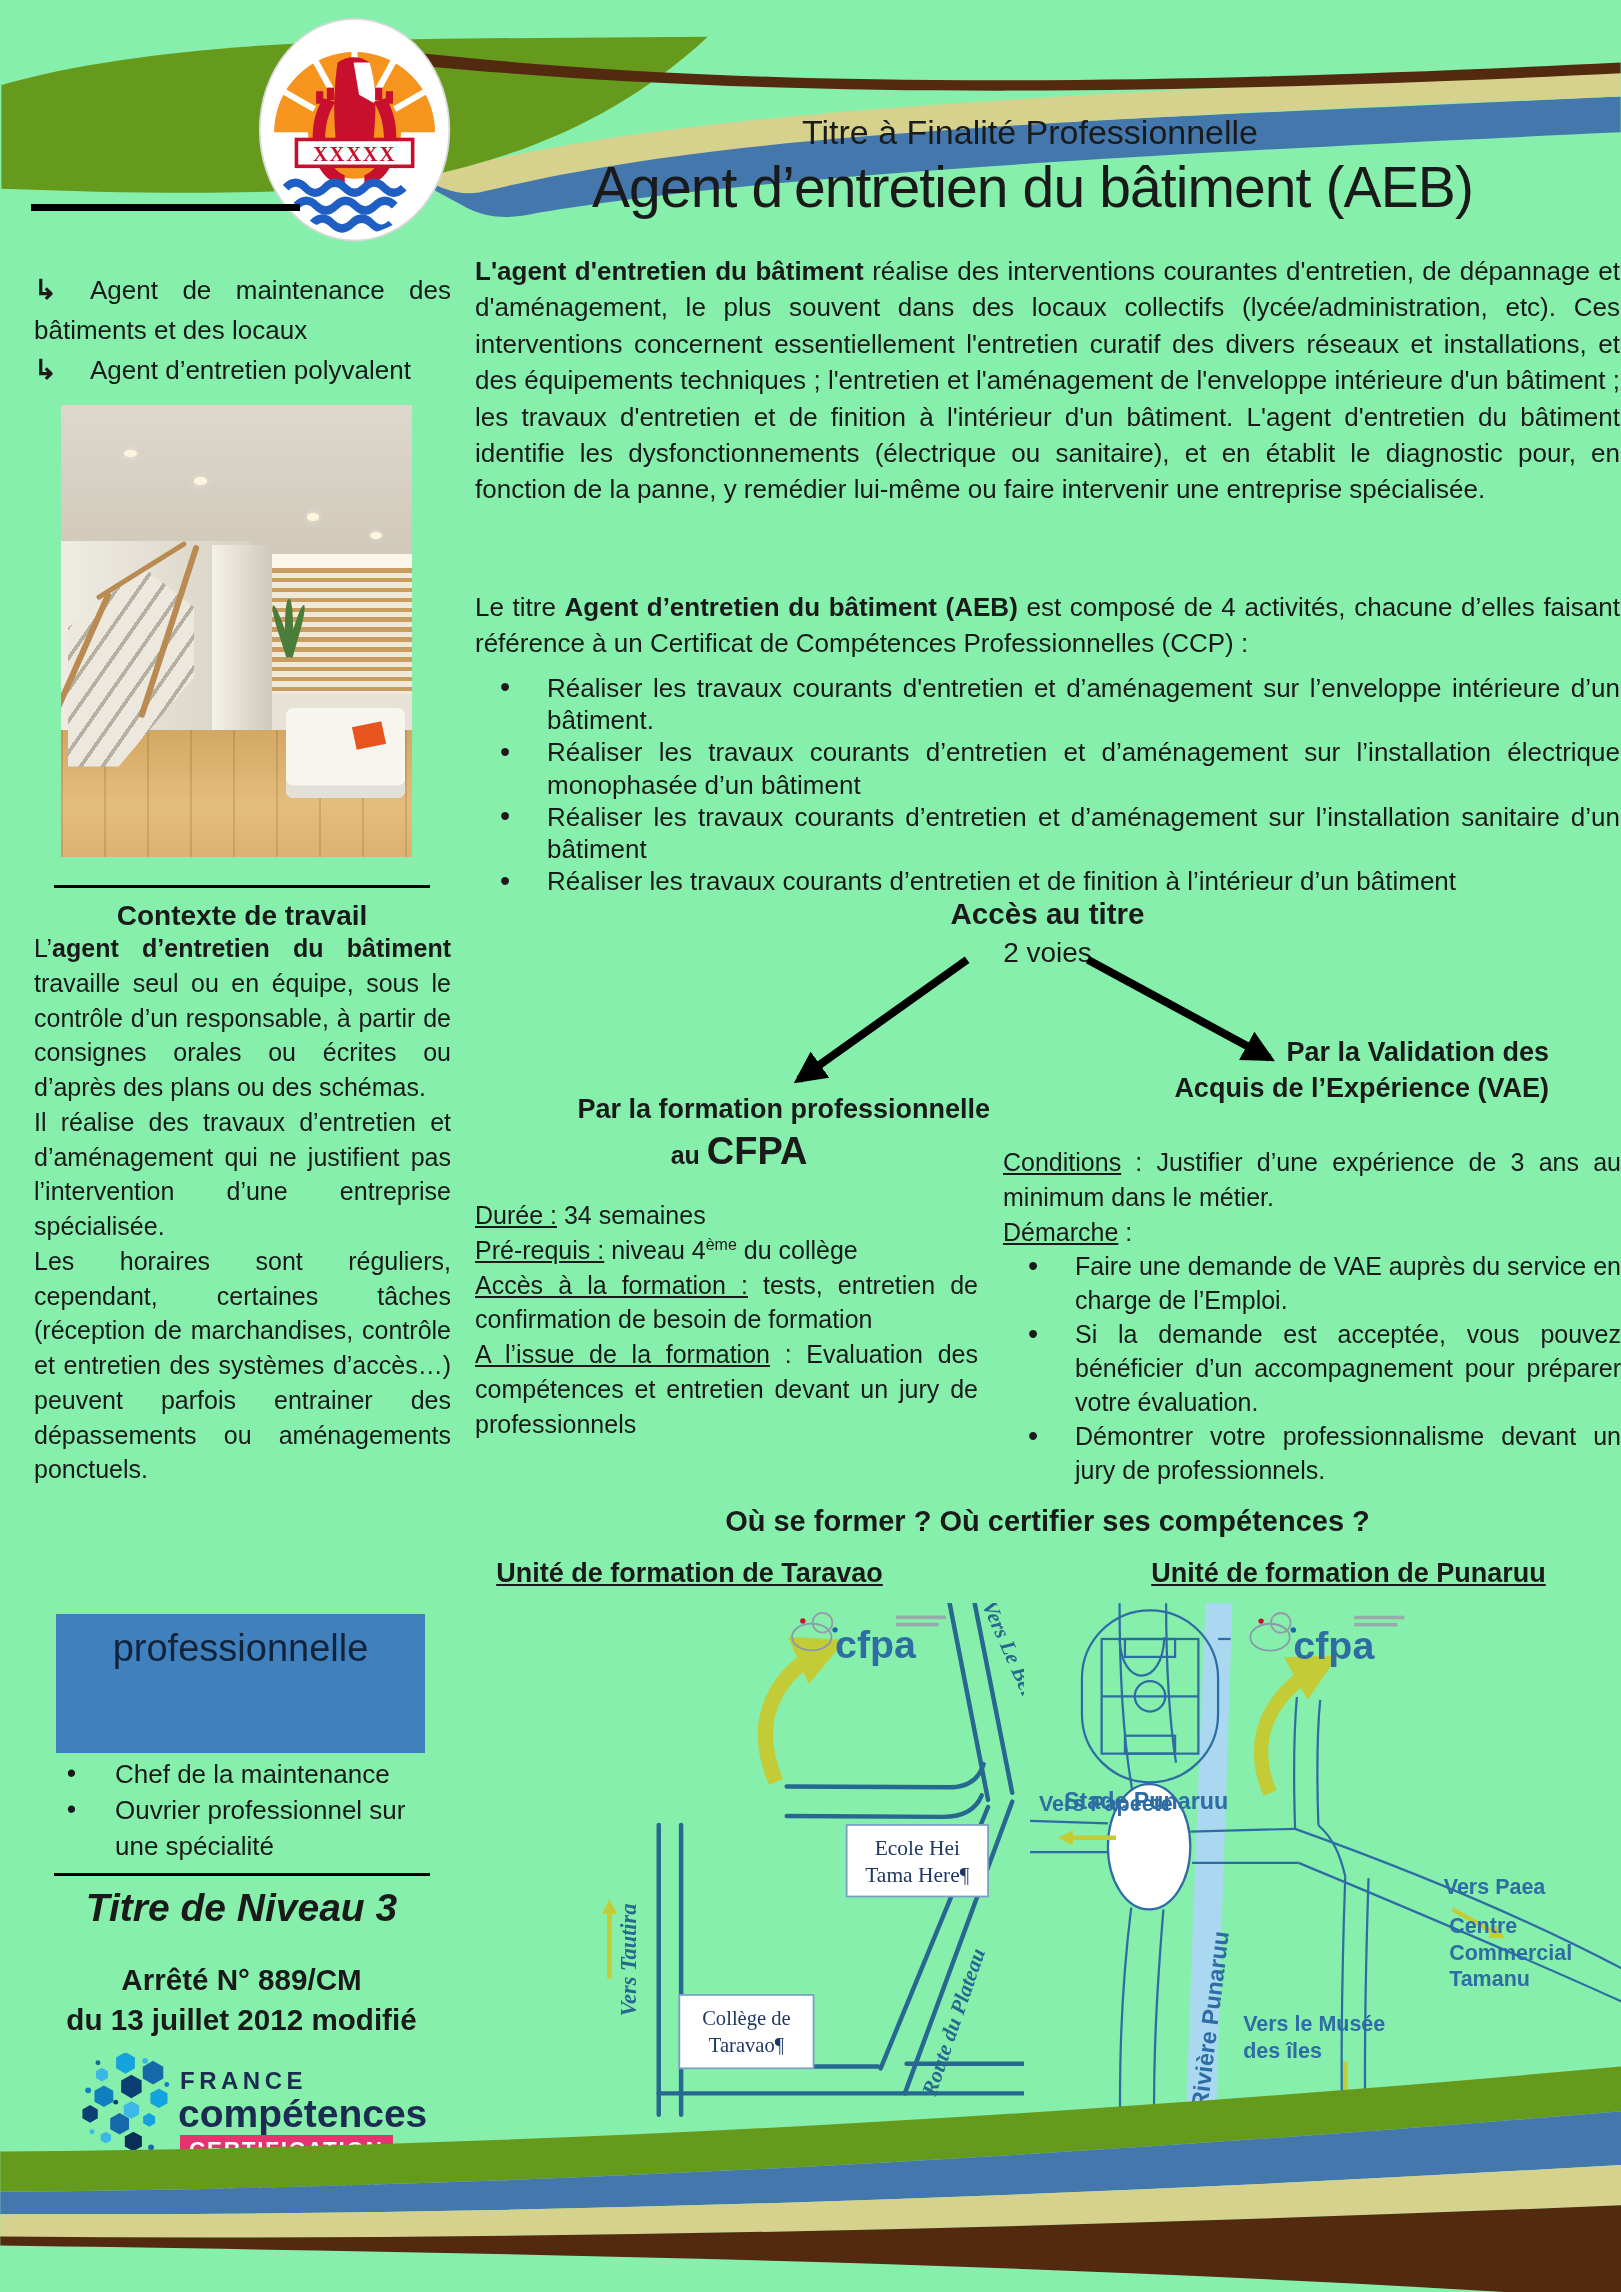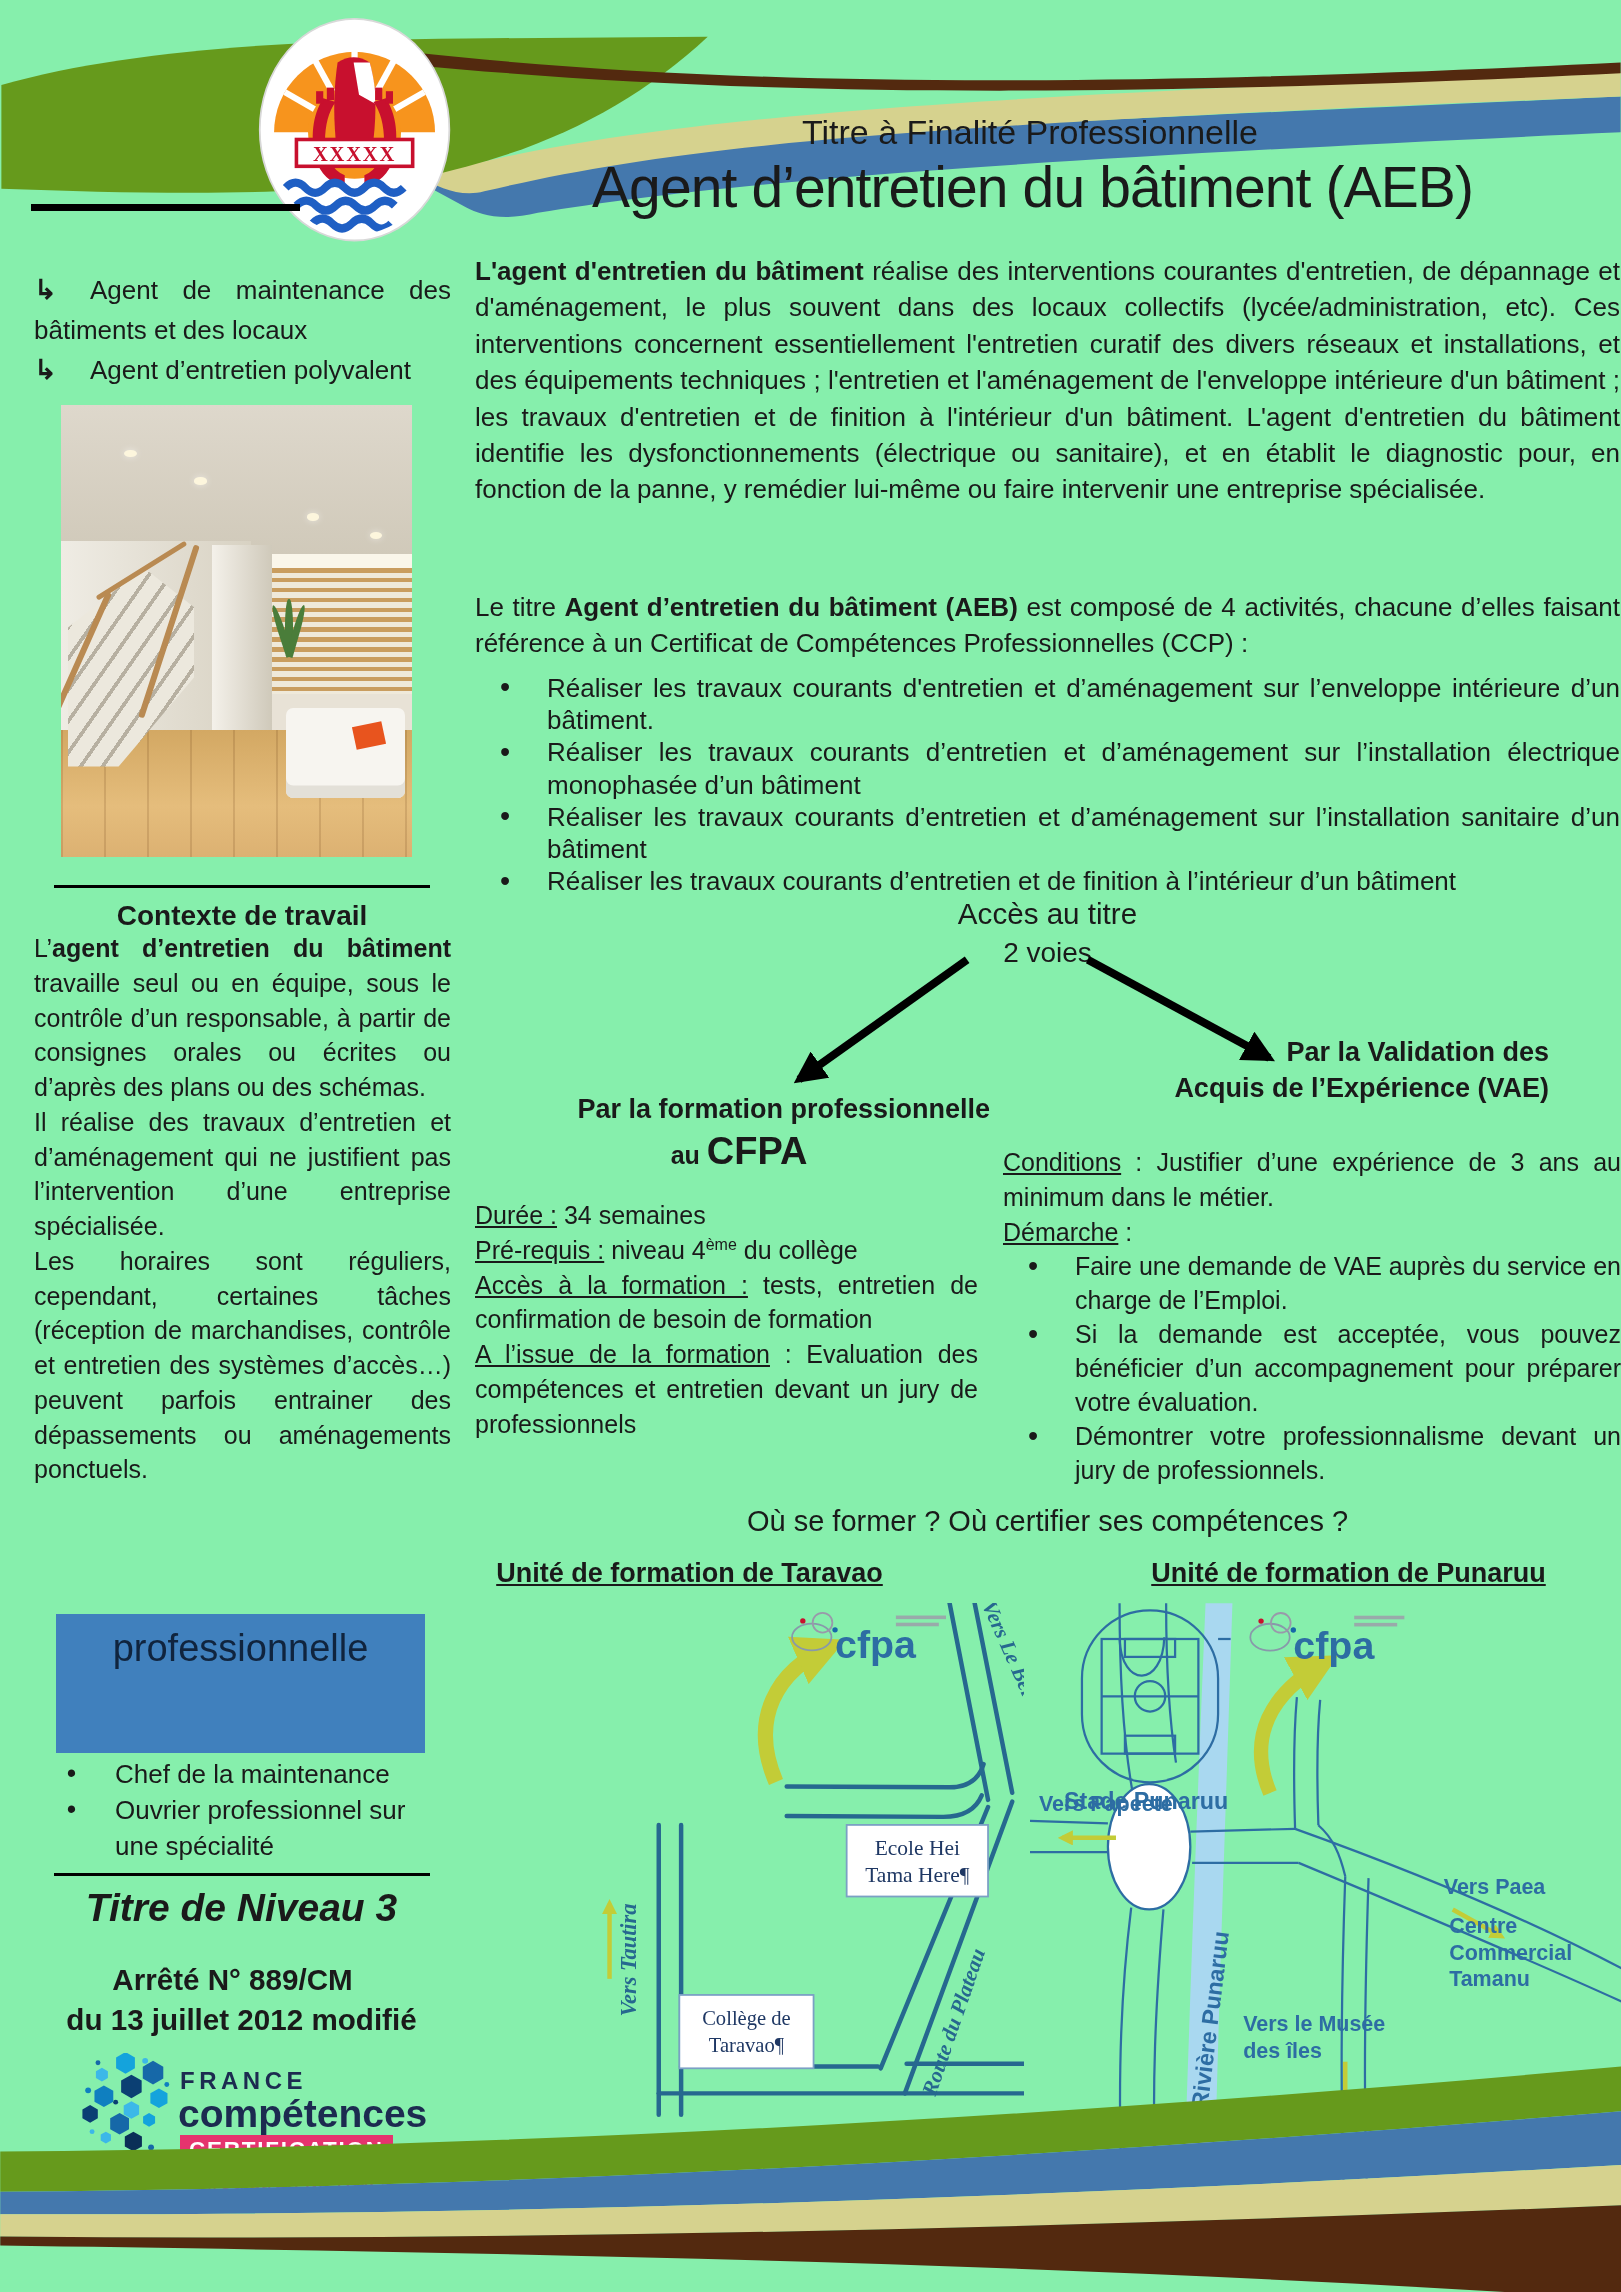--- a/index.html
+++ b/index.html
@@ -13,21 +13,21 @@
   .suptitle{font-size:34px;}
   .doc-title{font-size:57px;letter-spacing:-0.9px;white-space:nowrap;}
   .rule{background:#000;}
   .metier-head{font-size:34px;}
   .metier-item{font-size:26px;line-height:1.5;text-align:justify;}
   .mi-arrow{display:inline-block;width:56px;font-weight:bold;}
   .mi-arrow::before{content:"\21B3";font-size:27px;}
   .body28{font-size:25px;line-height:1.39;}
   .body29{font-size:26px;line-height:1.4;}
   .ccp{font-size:26px;line-height:1.24;}
-  .sec-head{font-size:29.6px;font-weight:normal;}
+  .sec-head{font-size:29.6px;font-weight:bold;}
   .li-row{position:relative;padding-left:72px;margin:0;}
   .li-row::before{content:"\2022";position:absolute;left:25px;top:-1.8px;font-size:29px;}
   .li-sm{position:relative;padding-left:59px;}
   .li-sm::before{content:"\2022";position:absolute;left:10.7px;top:-1.8px;font-size:27px;}
   .ctx-head{font-size:28px;font-weight:bold;border-top:3.6px solid #000;padding-top:12px;}
   .evo-box{background:#4080bd;color:#10243e;font-size:38px;line-height:1.32;text-align:center;padding-top:9px;}
   .titre3{font-size:39px;font-weight:bold;font-style:italic;}
   .arrete{font-size:29.6px;font-weight:bold;}
   .fc-navy{color:#1c2b50;font-weight:bold;}
   .fc-badge{background:#e5336e;color:#fff;font-weight:bold;font-size:22.4px;letter-spacing:1.8px;padding:1.8px 9px;display:inline-block;}
@@ -155,21 +155,21 @@
 
   <div class="abs body29" style="left:56px;top:1757px;width:385px">
     <div class="li-sm" style="line-height:1.38">Chef de la maintenance</div>
     <div class="li-sm" style="line-height:1.38">Ouvrier professionnel sur une spécialité</div>
   </div>
 
   <div class="abs rule" style="left:54px;top:1873px;width:376px;height:2.7px"></div>
 
   <div class="abs titre3 ctr" style="left:31px;top:1886px;width:421px">Titre de Niveau 3</div>
 
-  <div class="abs arrete ctr" style="left:22px;top:1963px;width:421px">Arrêté N° 889/CM</div>
+  <div class="abs arrete ctr" style="left:31px;top:1963px;width:421px">Arrêté N° 889/CM</div>
   <div class="abs arrete ctr" style="left:31px;top:2003px;width:421px">du 13 juillet 2012 modifié</div>
 
   <div class="abs" style="left:76px;top:2053px;width:358px;height:148px">
     <svg class="abs" style="left:0;top:0" width="99" height="116" viewBox="0 0 100 118">
       <g>
         <path d="M0,-1 L0.87,-0.5 L0.87,0.5 L0,1 L-0.87,0.5 L-0.87,-0.5 Z" transform="translate(50,10) scale(11)" fill="#14a3dc"></path>
         <path d="M0,-1 L0.87,-0.5 L0.87,0.5 L0,1 L-0.87,0.5 L-0.87,-0.5 Z" transform="translate(78,20) scale(12)" fill="#1668a8"></path>
         <path d="M0,-1 L0.87,-0.5 L0.87,0.5 L0,1 L-0.87,0.5 L-0.87,-0.5 Z" transform="translate(26,22) scale(7)" fill="#3cb8e8"></path>
         <path d="M0,-1 L0.87,-0.5 L0.87,0.5 L0,1 L-0.87,0.5 L-0.87,-0.5 Z" transform="translate(56,34) scale(12)" fill="#0b3f73"></path>
         <path d="M0,-1 L0.87,-0.5 L0.87,0.5 L0,1 L-0.87,0.5 L-0.87,-0.5 Z" transform="translate(84,46) scale(10)" fill="#14a3dc"></path>

